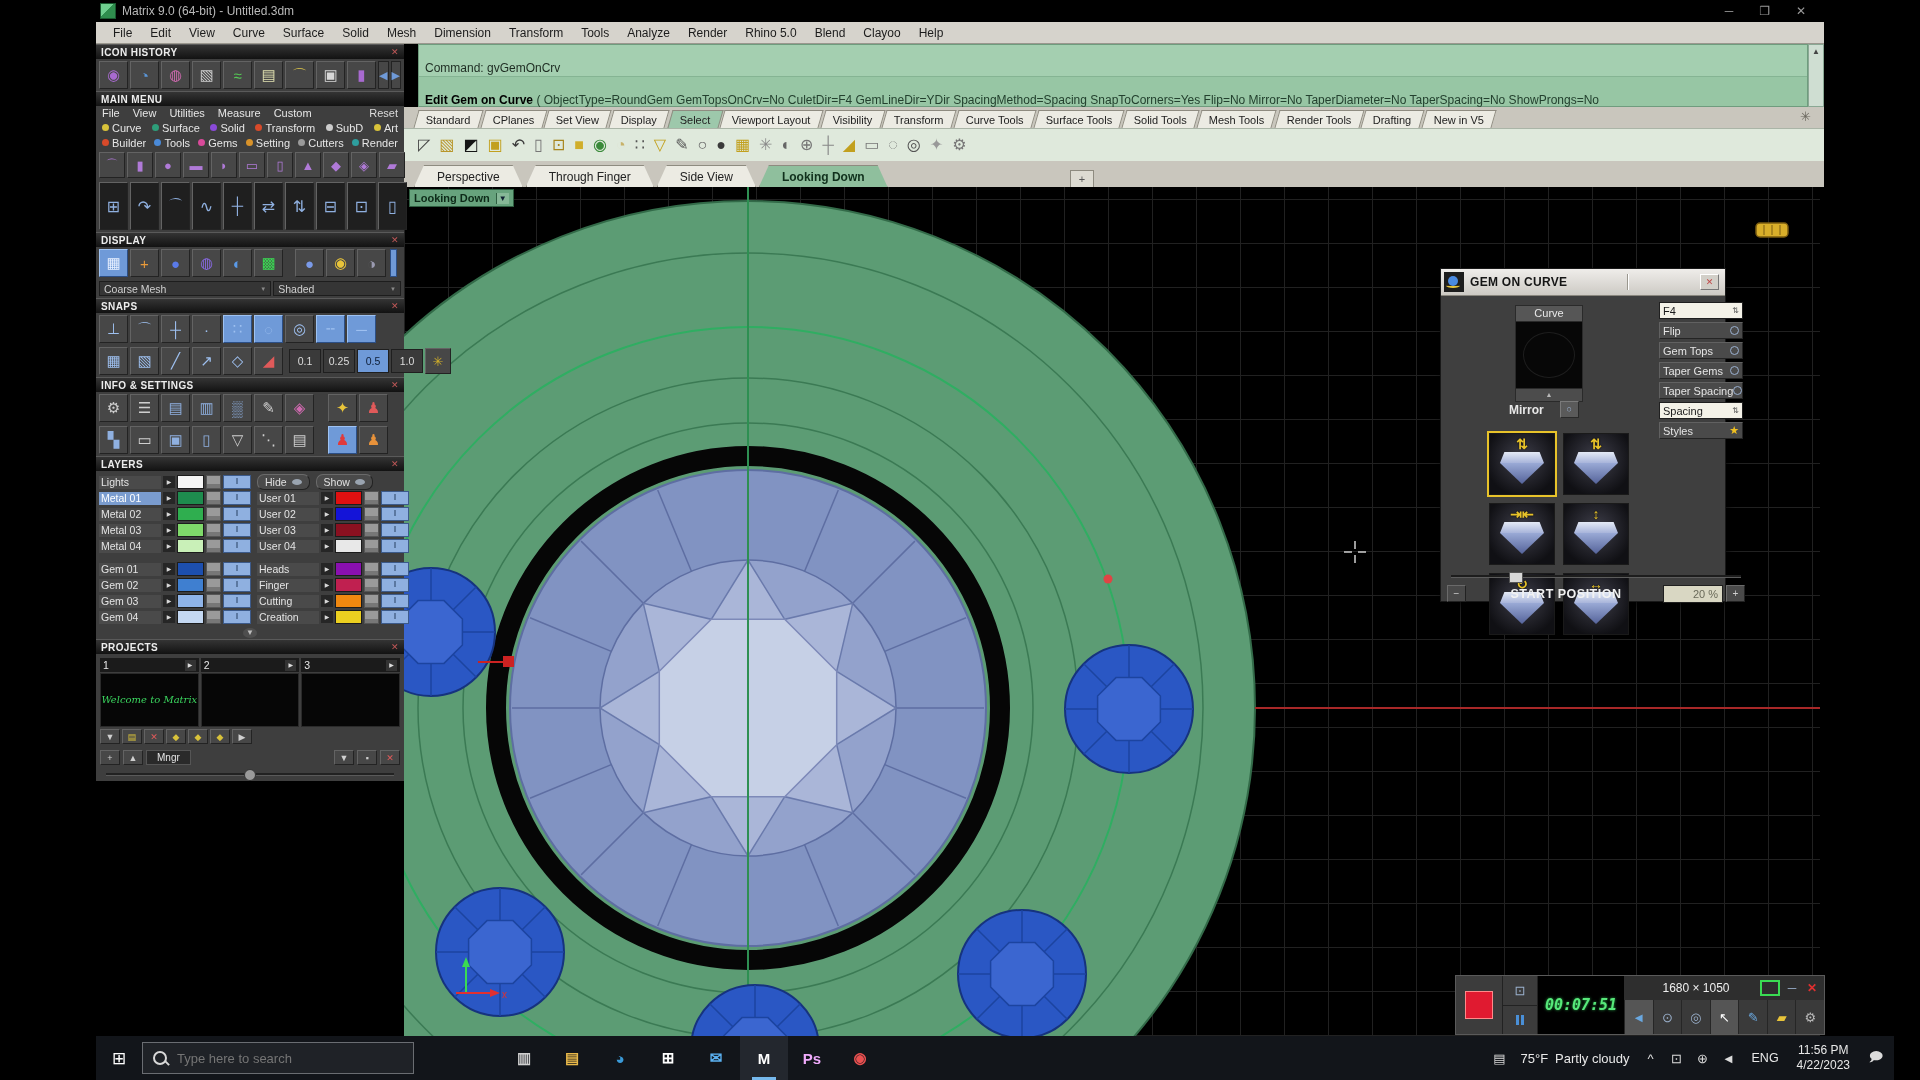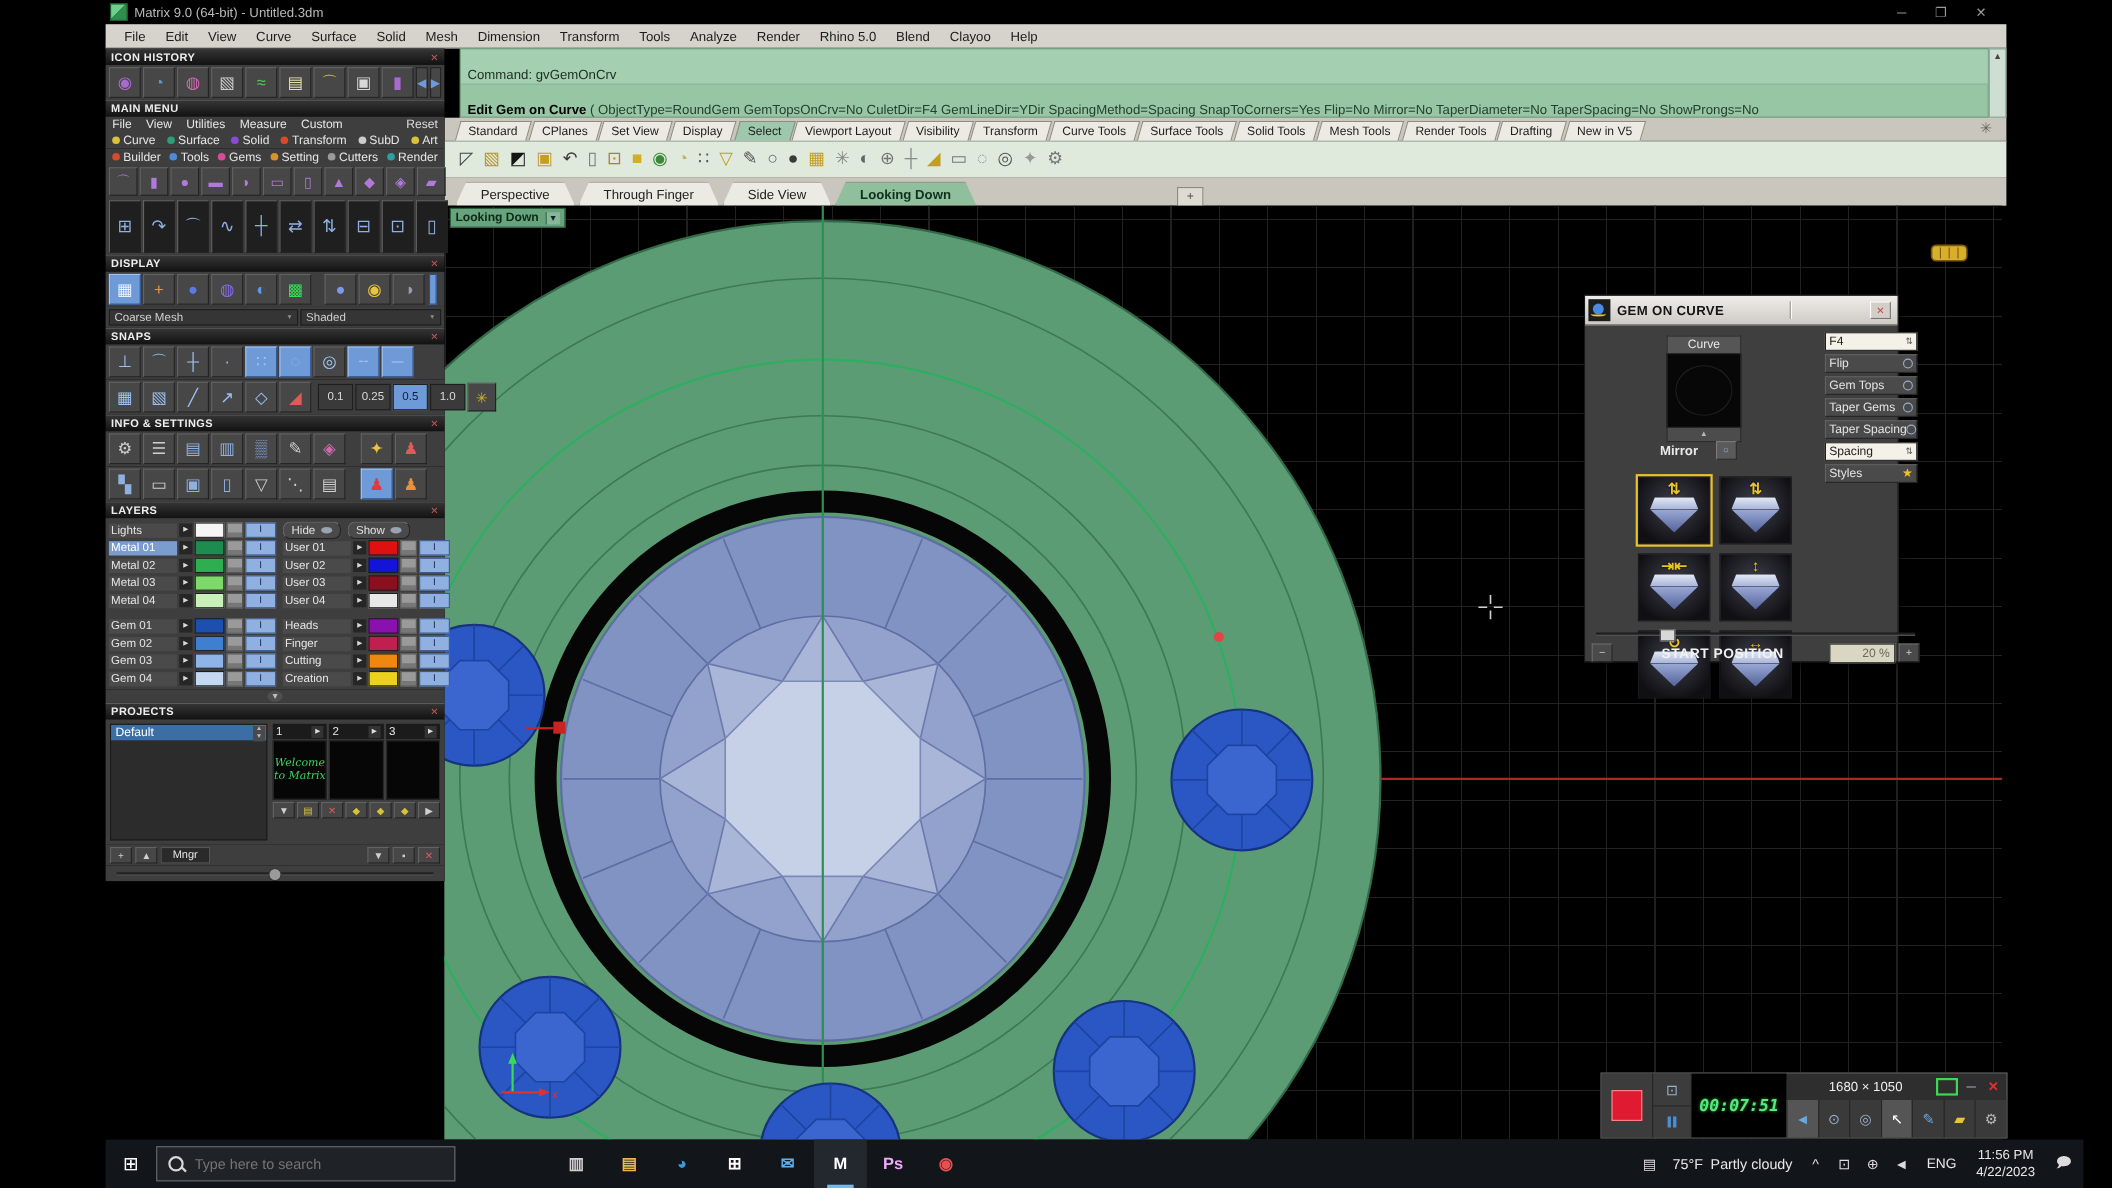--- a/index.html
+++ b/index.html
@@ -926,24 +926,20 @@
     </div>
     <div class="chevrow">
       <span class="chev">▼</span>
     </div>
 
     <div class="phead">
       <span>PROJECTS</span>
       <span class="px">✕</span>
     </div>
     <div class="projwrap">
-      <div class="plist">
-        <div class="pitem">Default</div>
-        <div class="pspin">▲<br>▼</div>
-      </div>
       <div class="pthumbs">
         <div class="pthead">
 
         <span class="ptcell">
               <span>1</span>
               <span class="ptarr">▶</span>
             </span>
             <span class="ptcell">
               <span>2</span>
               <span class="ptarr">▶</span>

